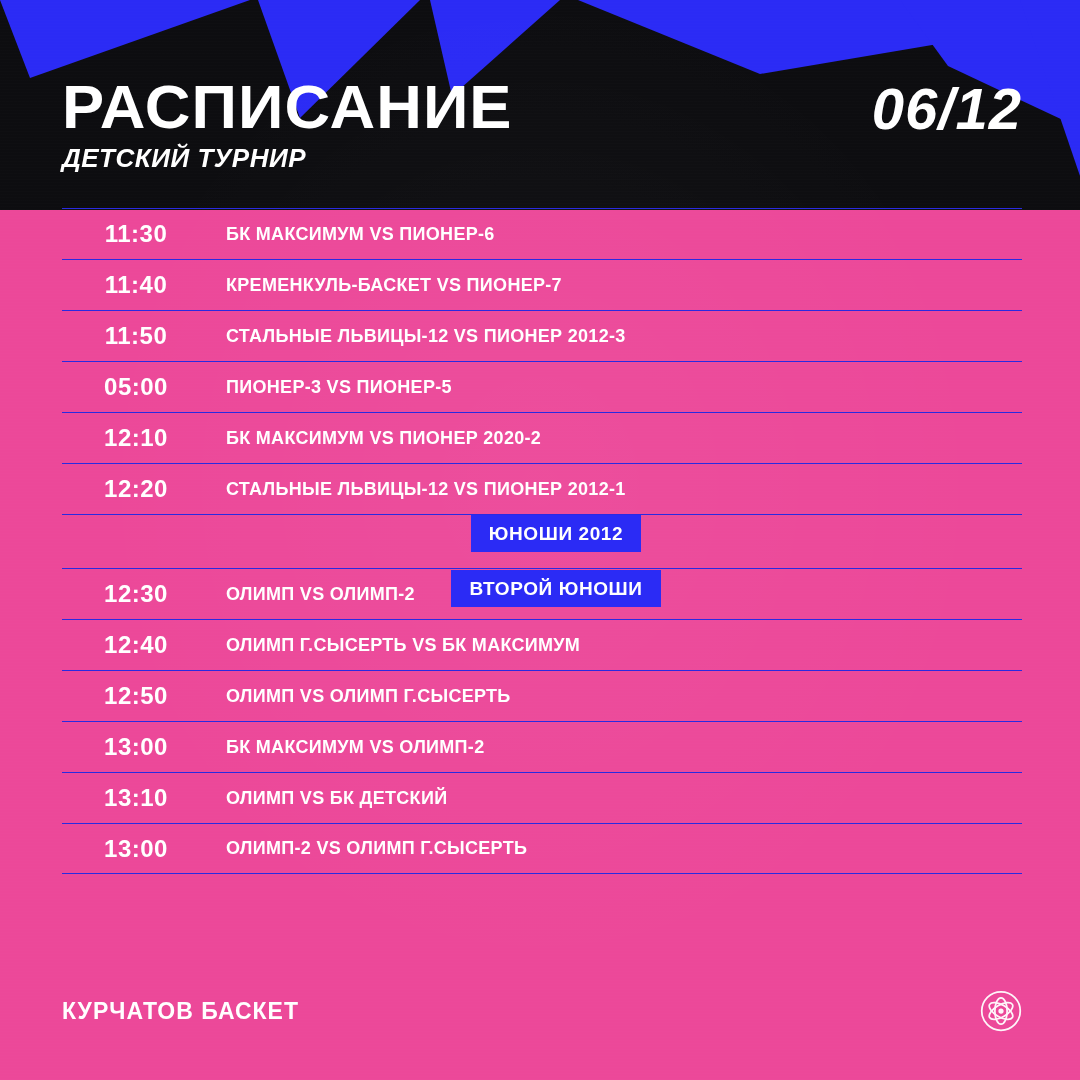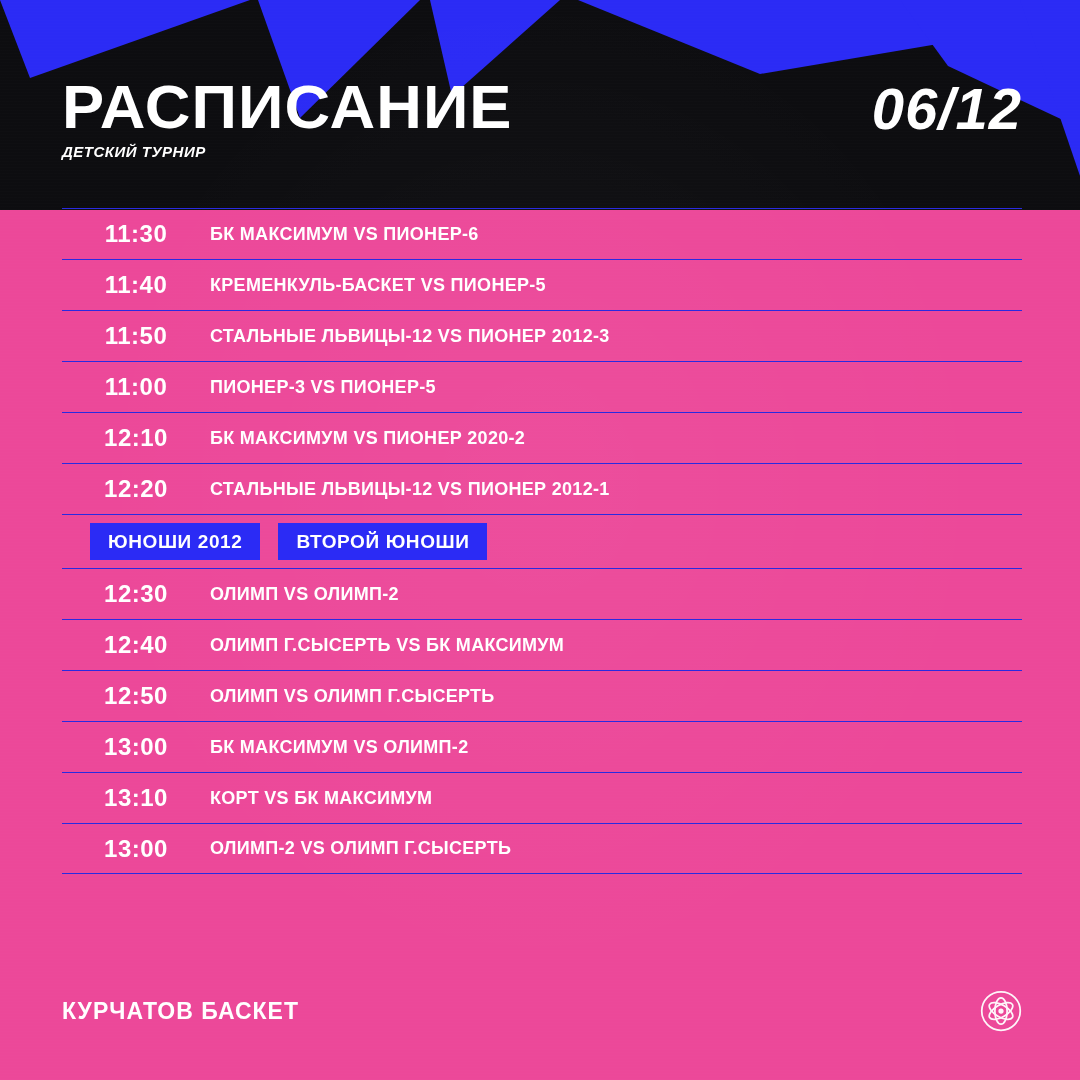--- a/index.html
+++ b/index.html
@@ -39,58 +39,60 @@
   }
   .title-block { position:relative; }
   .title {
     font-size:62px; font-weight:700; letter-spacing:1px;
     color:#ffffff; line-height:0.95; white-space:nowrap;
     font-stretch:condensed;
     transform:scaleX(1.02); transform-origin:left center;
   }
   .subtitle {
     margin-top:6px;
-    font-size:15px; font-weight:700; font-style:italic;
+    font-size:26px; font-weight:700; font-style:italic;
     letter-spacing:0.5px; color:#ffffff; white-space:nowrap;
   }
   .date {
     font-size:58px; font-weight:700; color:#ffffff;
     letter-spacing:1px; line-height:1; white-space:nowrap;
     padding-top:2px;
     font-style:italic;
   }
 
   
   .schedule {
     position:absolute; z-index:3;
     top:208px; left:62px; right:58px;
   }
   .row {
     position:relative;
     height:51px;
     display:flex; align-items:center;
     border-top:1px solid #2a2ae0;
+    gap:16px;
   }
   .row:last-of-type { border-bottom:1px solid #2a2ae0; }
   .row .time {
     width:148px; flex:0 0 148px;
     text-align:center;
     font-size:24px; font-weight:700; color:#ffffff;
     letter-spacing:0.5px;
   }
   .row .match {
     font-size:18px; font-weight:700; color:#ffffff;
     letter-spacing:0.3px; white-space:nowrap;
   }
 
   
   .tags {
     display:flex; align-items:center; gap:18px;
     height:54px; padding-left:28px;
     border-top:1px solid #2a2ae0;
+    flex-direction:column;
   }
   .tag {
     background:#2b2bf5;
     color:#ffffff;
     font-size:19px; font-weight:700; letter-spacing:0.6px;
     padding:9px 18px 9px 18px;
     line-height:1;
     white-space:nowrap;
   }
 
@@ -136,28 +138,28 @@
   </div>
 
   <div class="schedule">
 
     <div class="row">
       <div class="time">11:30</div>
       <div class="match">БК МАКСИМУМ VS ПИОНЕР-6</div>
     </div>
     <div class="row">
       <div class="time">11:40</div>
-      <div class="match">КРЕМЕНКУЛЬ-БАСКЕТ VS ПИОНЕР-5</div>
+      <div class="match">КРЕМЕНКУЛЬ-БАСКЕТ VS ПИОНЕР-7</div>
     </div>
     <div class="row">
       <div class="time">11:50</div>
       <div class="match">СТАЛЬНЫЕ ЛЬВИЦЫ-12 VS ПИОНЕР 2012-3</div>
     </div>
     <div class="row">
-      <div class="time">11:00</div>
+      <div class="time">05:00</div>
       <div class="match">ПИОНЕР-3 VS ПИОНЕР-5</div>
     </div>
     <div class="row">
       <div class="time">12:10</div>
       <div class="match">БК МАКСИМУМ VS ПИОНЕР 2020-2</div>
     </div>
     <div class="row">
       <div class="time">12:20</div>
       <div class="match">СТАЛЬНЫЕ ЛЬВИЦЫ-12 VS  ПИОНЕР 2012-1</div>
     </div>
@@ -178,21 +180,21 @@
     <div class="row">
       <div class="time">12:50</div>
       <div class="match">ОЛИМП VS ОЛИМП Г.СЫСЕРТЬ</div>
     </div>
     <div class="row">
       <div class="time">13:00</div>
       <div class="match">БК МАКСИМУМ VS ОЛИМП-2</div>
     </div>
     <div class="row">
       <div class="time">13:10</div>
-      <div class="match">КОРТ VS БК МАКСИМУМ</div>
+      <div class="match">ОЛИМП VS БК ДЕТСКИЙ</div>
     </div>
     <div class="row">
       <div class="time">13:00</div>
       <div class="match">ОЛИМП-2 VS ОЛИМП Г.СЫСЕРТЬ</div>
     </div>
 
   </div>
 
   <div class="footer">
     <div class="footer-title">КУРЧАТОВ БАСКЕТ</div>

